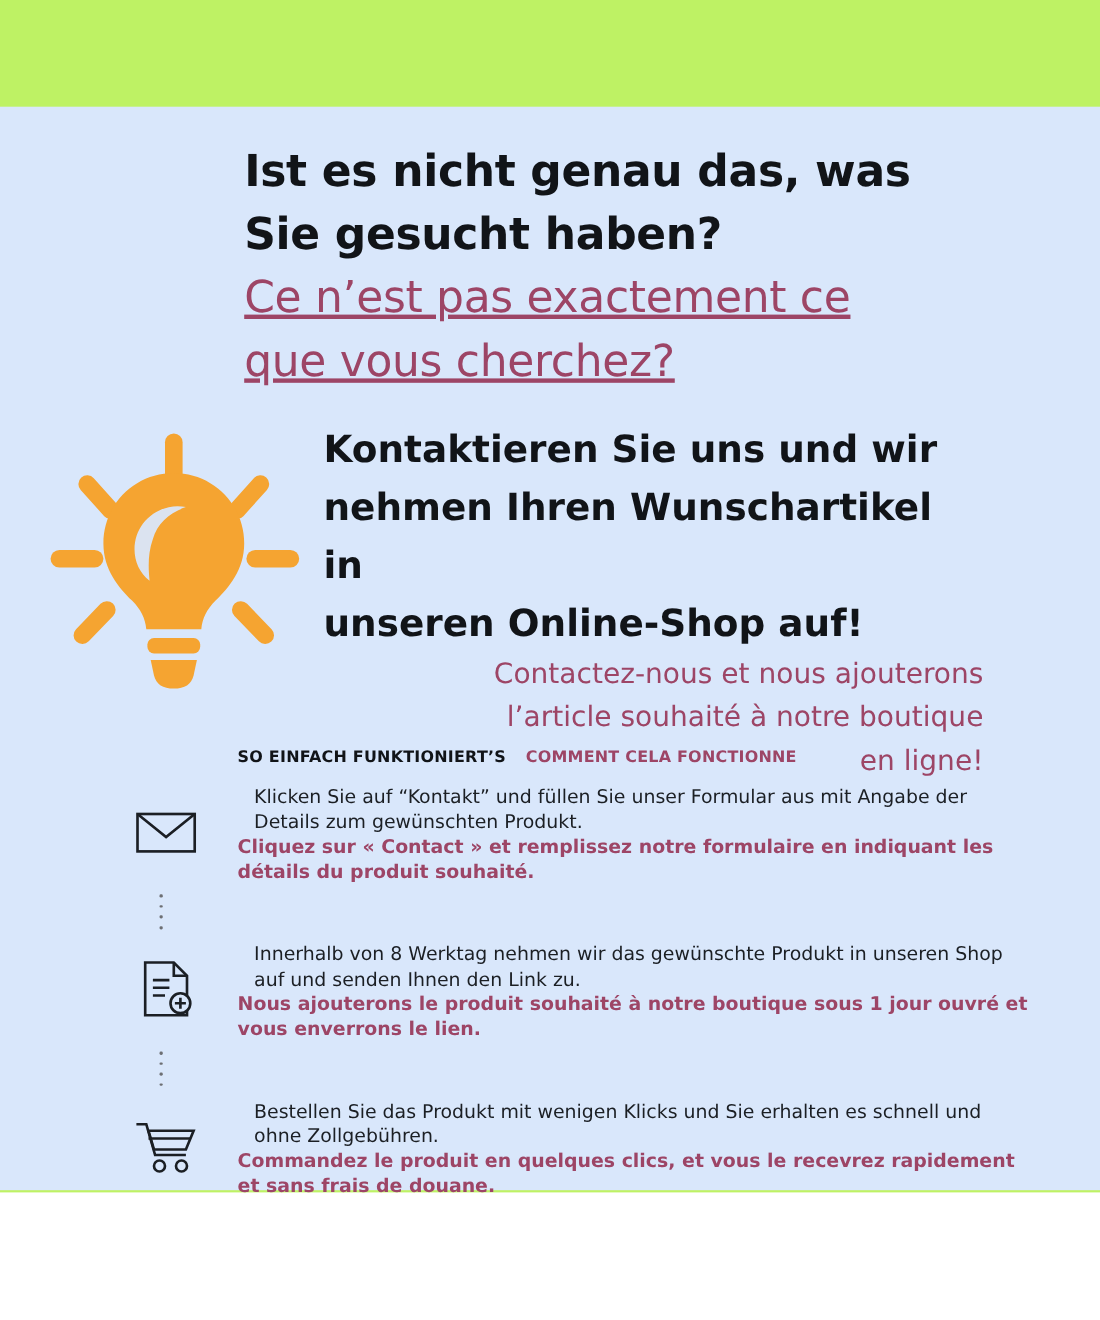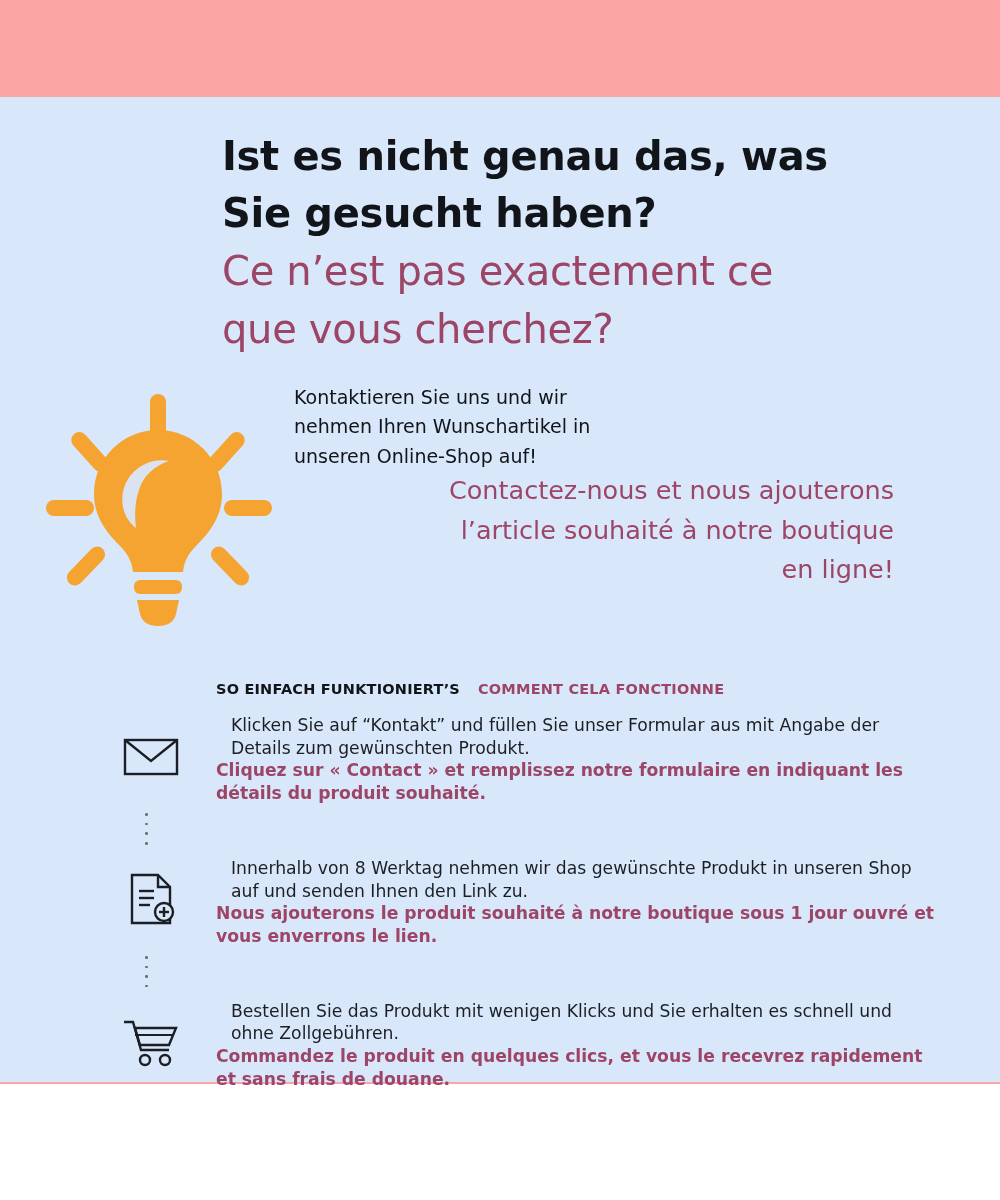--- a/index.html
+++ b/index.html
@@ -10,21 +10,21 @@
   body {
     width: 1000px;
     height: 1200px;
     font-family: "DejaVu Sans", "Liberation Sans", sans-serif;
     overflow: hidden;
   }
   .page {
     position: relative;
     width: 1000px;
     height: 1084px;
-    background: #fca5a5;
+    background: #bef264;
   }
   .panel {
     position: absolute;
     left: 0;
     top: 97px;
     width: 1000px;
     height: 985px;
     background: #d9e7fb;
   }
 
@@ -41,42 +41,43 @@
     font-weight: bold;
     color: #111418;
     letter-spacing: -0.3px;
   }
   .headline .fr {
     font-size: 40px;
     line-height: 1.45;
     font-weight: normal;
     color: #9d4566;
     letter-spacing: -0.3px;
+    text-decoration: underline;
   }
 
   
   .lamp {
     position: absolute;
     left: 38px;
     top: 382px;
     width: 236px;
     height: 250px;
   }
 
   
   .subblock {
     position: absolute;
     left: 294px;
     top: 383px;
     width: 600px;
   }
   .subblock .de {
-    font-size: 19px;
+    font-size: 34px;
     line-height: 1.55;
-    font-weight: normal;
+    font-weight: bold;
     color: #111418;
   }
   .subblock .fr {
     font-size: 25.5px;
     line-height: 1.55;
     font-weight: normal;
     color: #9d4566;
     text-align: right;
   }
 

